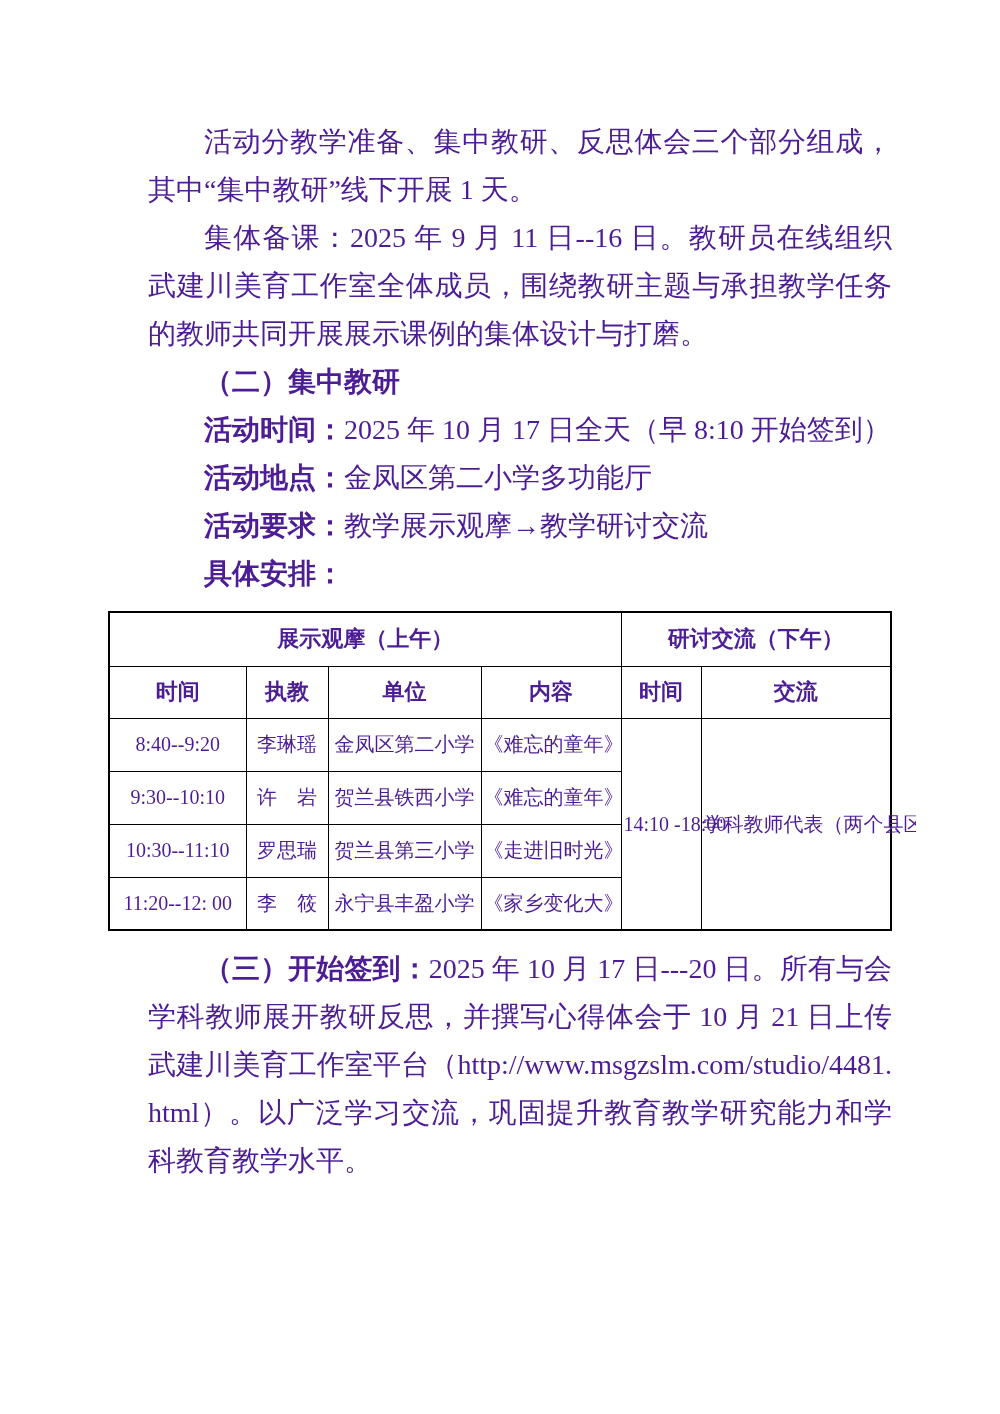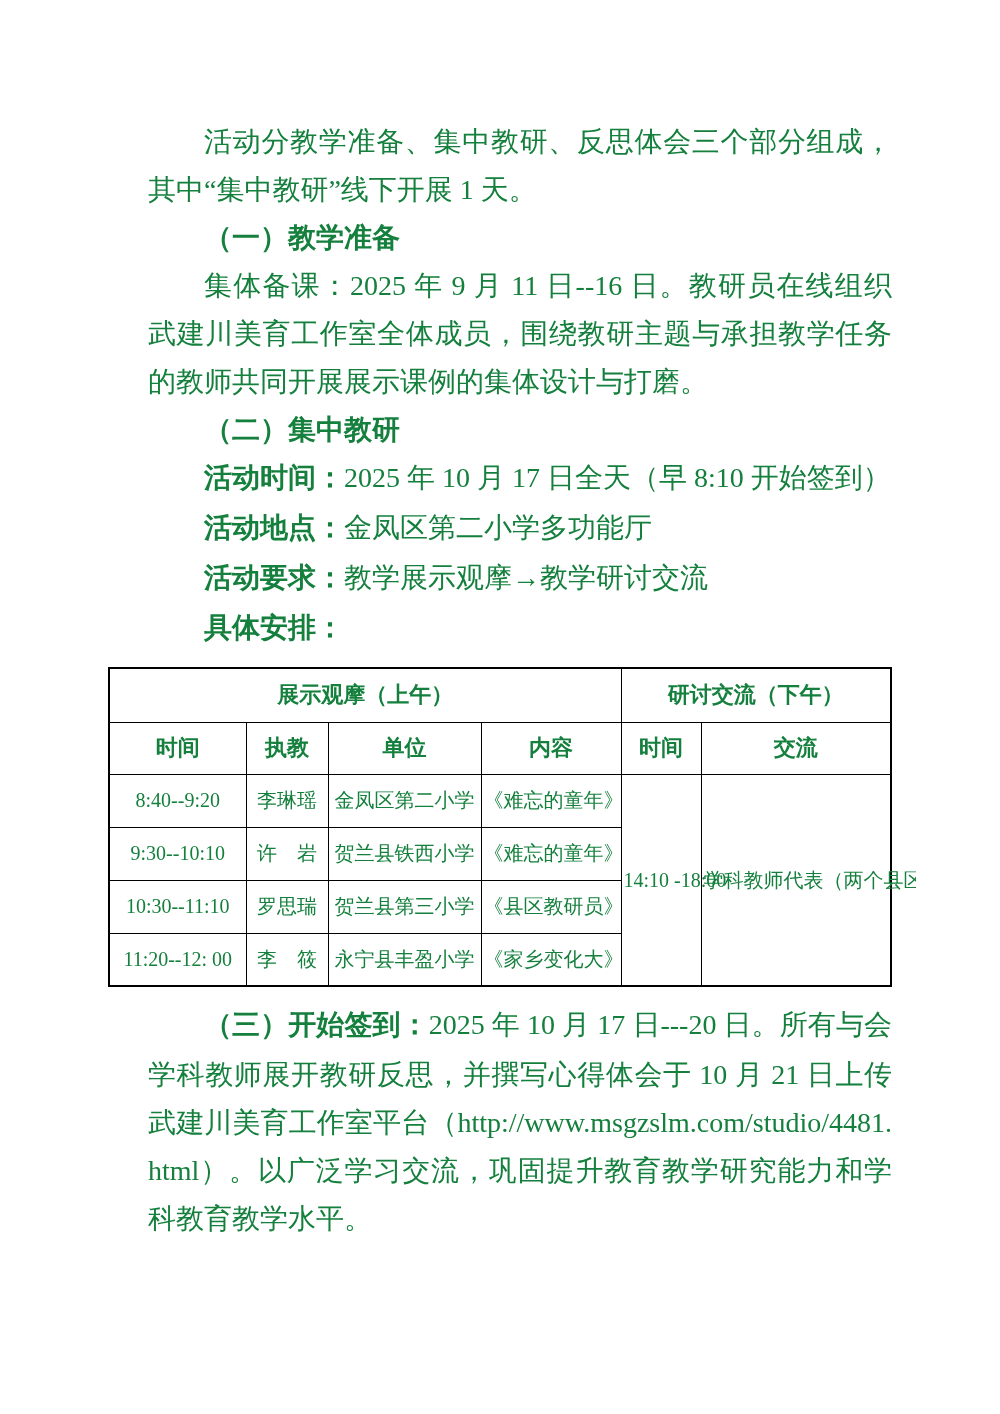--- a/index.html
+++ b/index.html
@@ -5,41 +5,41 @@
   html, body {
     margin: 0;
     padding: 0;
     background: #ffffff;
   }
   .page {
     position: relative;
     width: 916px;
     height: 1414px;
     background: #ffffff;
-    color: #15803d;
+    color: #4c1d95;
     font-family: "Liberation Serif", "DejaVu Serif", serif;
     overflow: hidden;
     box-sizing: border-box;
   }
   .content {
     position: absolute;
     left: 108px;
     top: 118px;
     width: 784px;
   }
   .para {
     margin: 0 0 0 40px;
     font-size: 28px;
     line-height: 48px;
     text-align: justify;
     text-indent: 56px;
     word-break: break-all;
   }
   .hei {
-    font-family: Liberation Mono, monospace;
+    font-family: Liberation Sans, sans-serif;
     font-weight: bold;
   }
   .heading {
     font-family: "Liberation Sans", "DejaVu Sans", sans-serif;
     font-weight: bold;
   }
   table.schedule {
     margin-top: 13px;
     margin-bottom: 14px;
     width: 782px;
@@ -82,21 +82,20 @@
   }
 </style>
 </head>
 <body>
 
 <div class="page">
   <div class="content">
 
     <p class="para">活动分教学准备、集中教研、反思体会三个部分组成，其中“集中教研”线下开展 1 天。</p>
 
-    <p class="para heading">（一）教学准备</p>
 
     <p class="para">集体备课：2025 年 9 月 11 日--16 日。教研员在线组织武建川美育工作室全体成员，围绕教研主题与承担教学任务的教师共同开展展示课例的集体设计与打磨。</p>
 
     <p class="para heading">（二）集中教研</p>
 
     <p class="para"><span class="hei">活动时间：</span><span>2025 年 10 月 17 日全天（早 8:10 开始签到）</span></p>
 
     <p class="para"><span class="hei">活动地点：</span><span>金凤区第二小学多功能厅</span></p>
 
 
@@ -140,21 +139,21 @@
       <tr class="data-row">
         <td>9:30--10:10</td>
         <td>许　岩</td>
         <td>贺兰县铁西小学</td>
         <td>《难忘的童年》</td>
       </tr>
       <tr class="data-row">
         <td>10:30--11:10</td>
         <td>罗思瑞</td>
         <td>贺兰县第三小学</td>
-        <td>《县区教研员》</td>
+        <td>《走进旧时光》</td>
       </tr>
       <tr class="data-row">
         <td>11:20--12: 00</td>
         <td>李　筱</td>
         <td>永宁县丰盈小学</td>
         <td>《家乡变化大》</td>
       </tr>
     </tbody>
       </table>
 

